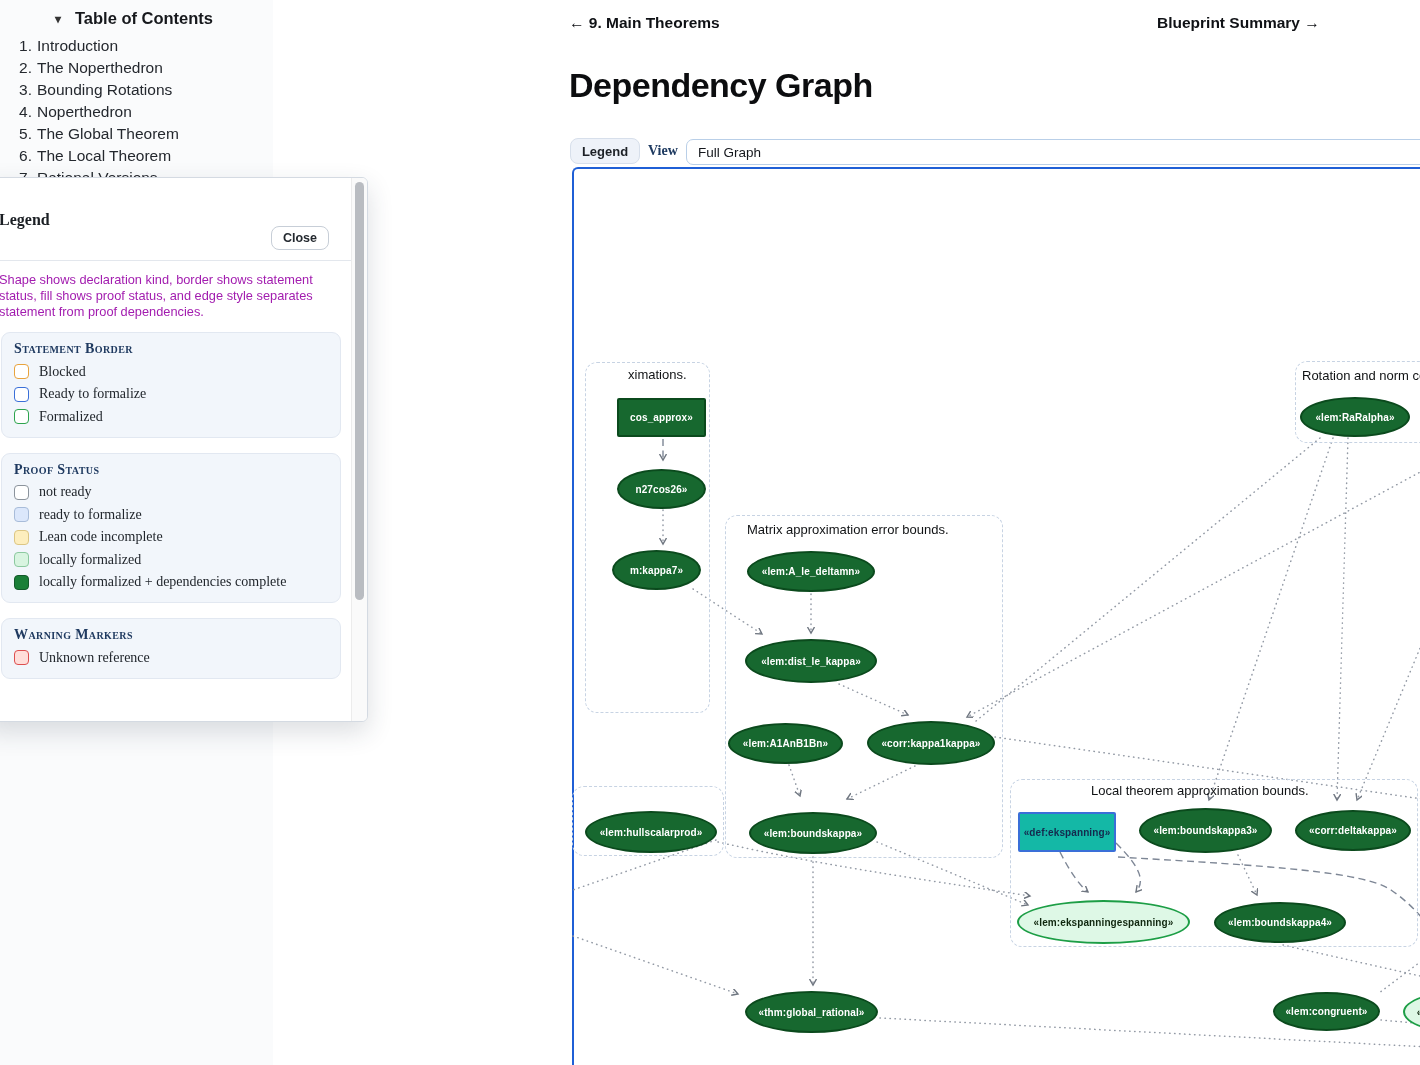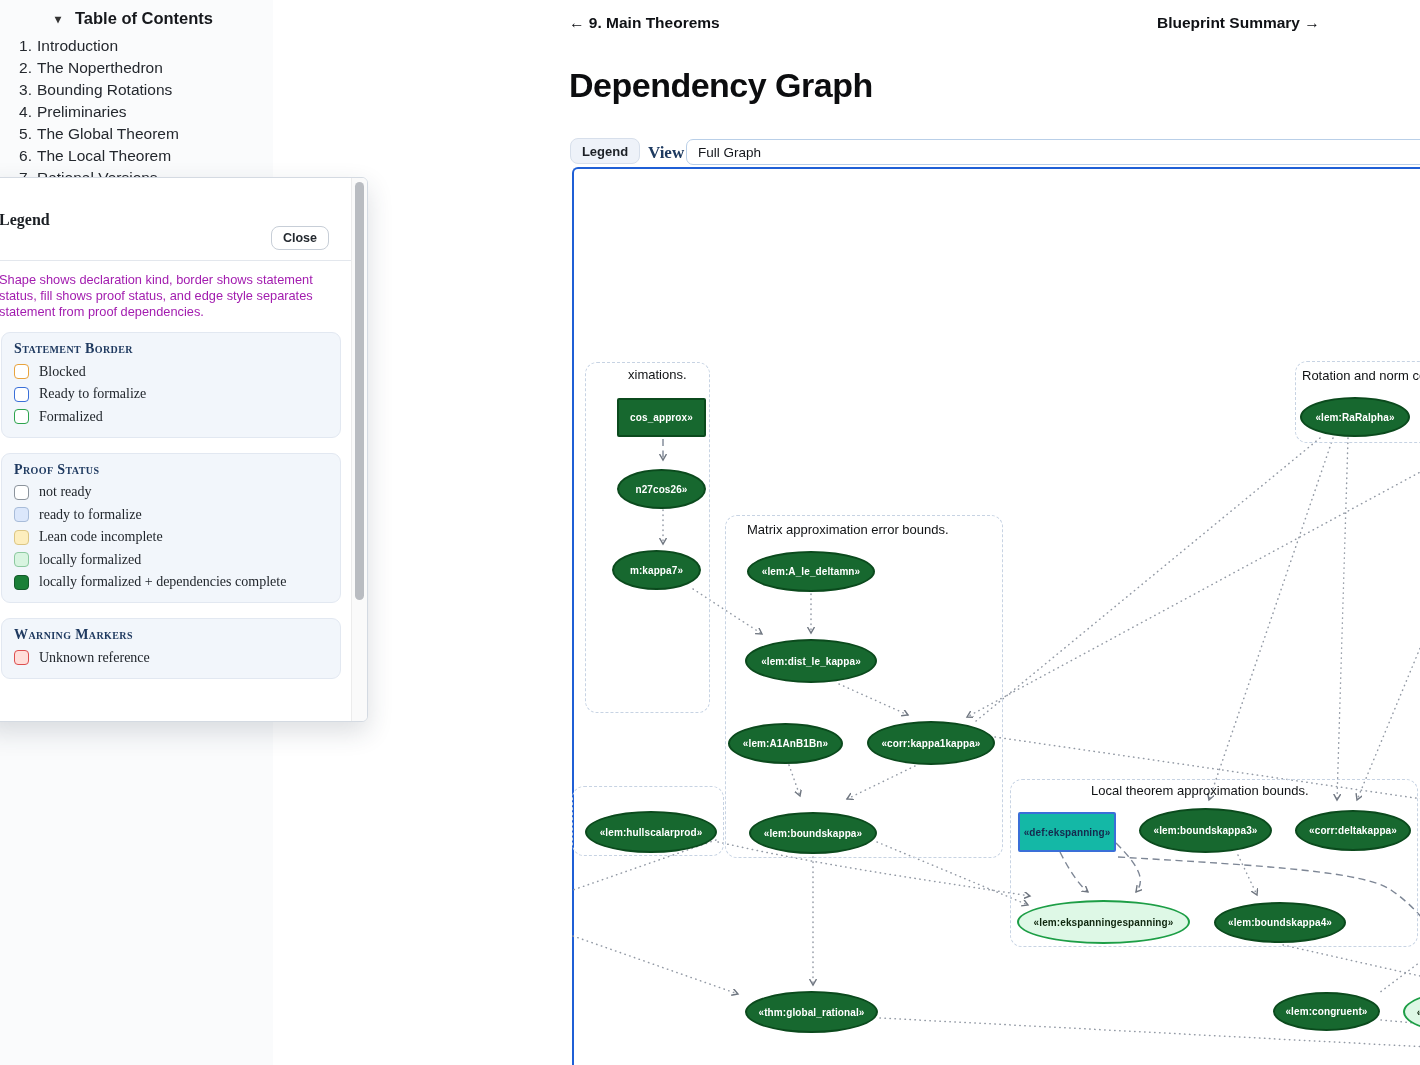--- a/index.html
+++ b/index.html
@@ -22,21 +22,21 @@
   .nav-prev { position:absolute; left:296px; top:14px; font-weight:bold; font-size:15.5px;
     color:#0f1115; z-index:4; white-space:nowrap; }
   .nav-next { position:absolute; left:884px; top:14px; font-weight:bold; font-size:15.5px;
     color:#0f1115; z-index:4; white-space:nowrap; }
   .page-title { position:absolute; left:296px; top:66px; font-size:34px; font-weight:800;
     color:#0c0d0f; letter-spacing:-.5px; z-index:4; }
   .legend-btn { position:absolute; left:297px; top:138px; width:70px; height:26px; z-index:6;
     background:#eef2f9; border:1px solid #d7dfeb; border-radius:8px; font-weight:bold;
     font-size:13px; color:#1c2026; display:flex; align-items:center; justify-content:center; }
   .view-label { position:absolute; left:375px; top:143px; z-index:6;
-    font-family:"Liberation Serif", serif; font-weight:bold; font-size:17px; color:#1e3a60; }
+    font-family:"Liberation Serif", serif; font-weight:bold; font-size:14px; color:#1e3a60; }
   .view-select { position:absolute; left:413px; top:139px; width:1014px; height:26px; z-index:6;
     background:#fff; border:1.5px solid #b9cfe8; border-radius:7px; font-size:13.5px;
     color:#14171c; display:flex; align-items:center; padding-left:11px; }
 
   
   .graph-box { position:absolute; left:299px; top:167px; width:1128px; height:905px;
     border:2px solid #1f5fd6; border-right:none; border-bottom:none; border-top-left-radius:6px;
     background:#fff; z-index:1; }
   .edges-svg { position:absolute; left:0; top:0; width:1420px; height:1065px; z-index:2;
     pointer-events:none; }
@@ -188,21 +188,21 @@
       <li>
         <span class="toc-num">2.</span>
         <span class="toc-label">The Noperthedron</span>
       </li>
       <li>
         <span class="toc-num">3.</span>
         <span class="toc-label">Bounding Rotations</span>
       </li>
       <li>
         <span class="toc-num">4.</span>
-        <span class="toc-label">Preliminaries</span>
+        <span class="toc-label">Noperthedron</span>
       </li>
       <li>
         <span class="toc-num">5.</span>
         <span class="toc-label">The Global Theorem</span>
       </li>
       <li>
         <span class="toc-num">6.</span>
         <span class="toc-label">The Local Theorem</span>
       </li>
       <li>

